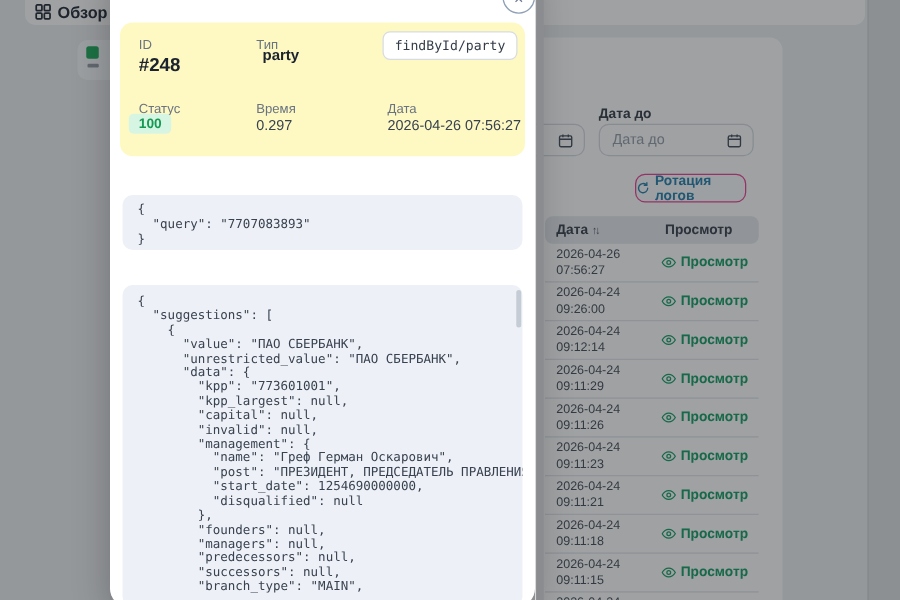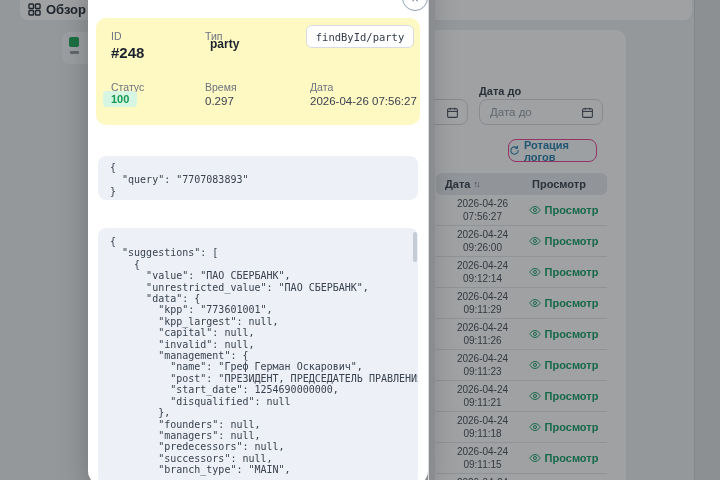--- a/index.html
+++ b/index.html
@@ -22,21 +22,21 @@
     font-family:"Liberation Sans",sans-serif;width:80px;}
   .date-input input::placeholder{color:#98a0aa;}
   .rotate-btn{left:508px;top:139px;width:89px;height:23px;background:#fcfdfe;border:1px solid #ec4899;
     border-radius:8px;display:flex;align-items:center;justify-content:center;gap:4px;
     color:#2d84ad;font-size:11px;font-weight:bold;cursor:pointer;box-sizing:border-box;}
   .thead{left:436px;top:173px;width:171px;height:22px;background:#e8eaed;border-radius:6px;
     display:flex;align-items:center;font-size:11px;font-weight:bold;color:#3f4752;box-sizing:border-box;}
   .th-date{width:84px;padding-left:9px;display:flex;align-items:center;gap:3px;box-sizing:border-box;}
   .th-view{width:87px;padding-left:12px;box-sizing:border-box;}
   .sort-icon{font-size:9px;color:#5a6470;letter-spacing:-2px;}
-  .tbody{left:436px;top:195px;width:171px;height:285px;overflow:hidden;text-align:center;}
+  .tbody{left:436px;top:195px;width:171px;height:285px;overflow:hidden;}
   .trow{height:31px;border-bottom:1px solid #e4e6e9;display:flex;box-sizing:border-box;}
   .tdate{width:84px;padding:2px 0 0 9px;font-size:10px;color:#4d545d;line-height:13px;box-sizing:border-box;}
   .tview{width:87px;display:flex;align-items:center;justify-content:center;gap:4px;
     color:#1da269;font-size:11px;font-weight:bold;cursor:pointer;}
   
   .overlay{position:absolute;inset:0;background:rgba(16,20,26,0.40);z-index:5;}
   
   .modal{position:absolute;left:88px;top:-30px;width:340px;height:515px;background:#fff;
     border-radius:14px;z-index:10;box-shadow:0 8px 30px rgba(0,0,0,.25);}
   .close-btn{position:absolute;left:314px;top:15px;width:26px;height:26px;border:1.5px solid #8fa0b6;

